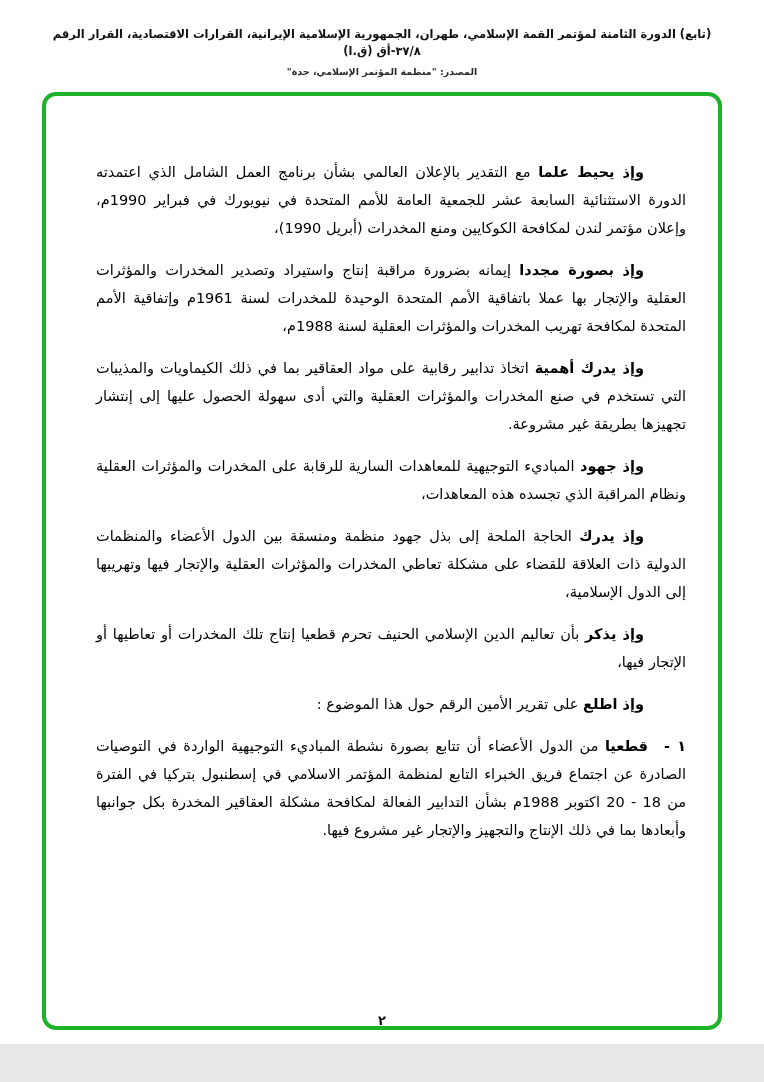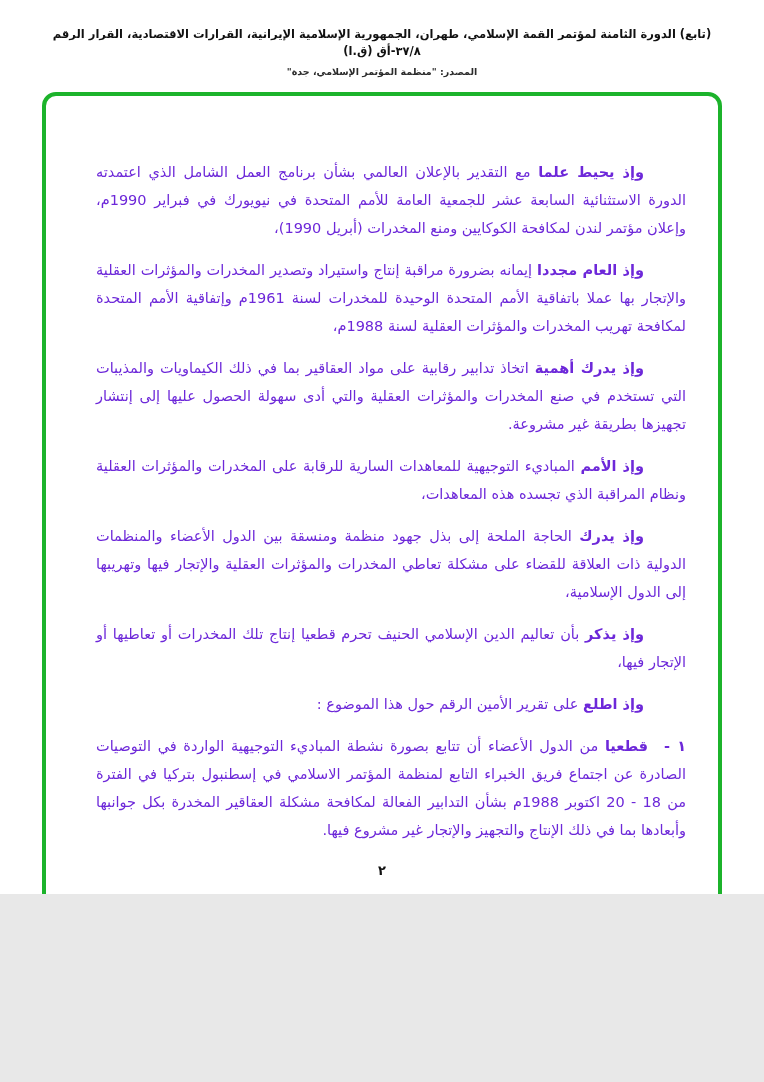--- a/index.html
+++ b/index.html
@@ -3,21 +3,21 @@
 <meta charset="utf-8">
 <style>
   html, body {
     margin: 0;
     padding: 0;
     background: #e8e8e8;
   }
   .page {
     position: relative;
     width: 764px;
-    height: 894px;
+    height: 1044px;
     margin: 0 auto;
     background: #ffffff;
     font-family: "DejaVu Sans", sans-serif;
     direction: rtl;
     overflow: hidden;
   }
   
   .doc-header {
     position: absolute;
     top: 26px;
@@ -54,21 +54,21 @@
   .content {
     position: absolute;
     top: 62px;
     right: 32px;
     left: 50px;
     bottom: 30px;
     direction: rtl;
     text-align: justify;
     font-size: 14.5px;
     line-height: 28px;
-    color: #6d28d9;
+    color: #000000;
   }
   .para {
     margin: 0 0 14px 0;
     text-indent: 42px; 
   }
   .para.numbered {
     text-indent: 0;
   }
   .para .num {
     font-weight: bold;
@@ -103,29 +103,29 @@
     <div class="line2">المصدر: "منظمة المؤتمر الإسلامي، جدة"</div>
   </div>
 
   <div class="frame" style="border-color: rgb(28, 179, 43);">
     <div class="content" id="paragraphs">
   <p class="para">
     <b class="lead">وإذ يحيط علما</b><span class="body"> مع التقدير بالإعلان العالمي بشأن برنامج العمل الشامل الذي اعتمدته الدورة الاستثنائية السابعة عشر للجمعية العامة للأمم المتحدة في نيويورك في فبراير 1990م، وإعلان مؤتمر لندن لمكافحة الكوكايين ومنع المخدرات (أبريل 1990)،</span>
   </p>
 
   <p class="para">
-    <b class="lead">وإذ العام مجددا</b><span class="body"> إيمانه بضرورة مراقبة إنتاج واستيراد وتصدير المخدرات والمؤثرات العقلية والإتجار بها عملا باتفاقية الأمم المتحدة الوحيدة للمخدرات لسنة 1961م وإتفاقية الأمم المتحدة لمكافحة تهريب المخدرات والمؤثرات العقلية لسنة 1988م،</span>
+    <b class="lead">وإذ بصورة مجددا</b><span class="body"> إيمانه بضرورة مراقبة إنتاج واستيراد وتصدير المخدرات والمؤثرات العقلية والإتجار بها عملا باتفاقية الأمم المتحدة الوحيدة للمخدرات لسنة 1961م وإتفاقية الأمم المتحدة لمكافحة تهريب المخدرات والمؤثرات العقلية لسنة 1988م،</span>
   </p>
 
   <p class="para">
     <b class="lead">وإذ يدرك أهمية</b><span class="body"> اتخاذ تدابير رقابية على مواد العقاقير بما في ذلك الكيماويات والمذيبات التي تستخدم في صنع المخدرات والمؤثرات العقلية والتي أدى سهولة الحصول عليها إلى إنتشار تجهيزها بطريقة غير مشروعة.</span>
   </p>
 
   <p class="para">
-    <b class="lead">وإذ الأمم</b><span class="body"> المباديء التوجيهية للمعاهدات السارية للرقابة على المخدرات والمؤثرات العقلية ونظام المراقبة الذي تجسده هذه المعاهدات،</span>
+    <b class="lead">وإذ جهود</b><span class="body"> المباديء التوجيهية للمعاهدات السارية للرقابة على المخدرات والمؤثرات العقلية ونظام المراقبة الذي تجسده هذه المعاهدات،</span>
   </p>
 
   <p class="para">
     <b class="lead">وإذ يدرك</b><span class="body"> الحاجة الملحة إلى بذل جهود منظمة ومنسقة بين الدول الأعضاء والمنظمات الدولية ذات العلاقة للقضاء على مشكلة تعاطي المخدرات والمؤثرات العقلية والإتجار فيها وتهريبها إلى الدول الإسلامية،</span>
   </p>
 
 
   <p class="para">
     <b class="lead">وإذ يذكر</b><span class="body"> بأن تعاليم الدين الإسلامي الحنيف تحرم قطعيا إنتاج تلك المخدرات أو تعاطيها أو الإتجار فيها،</span>
   </p>

